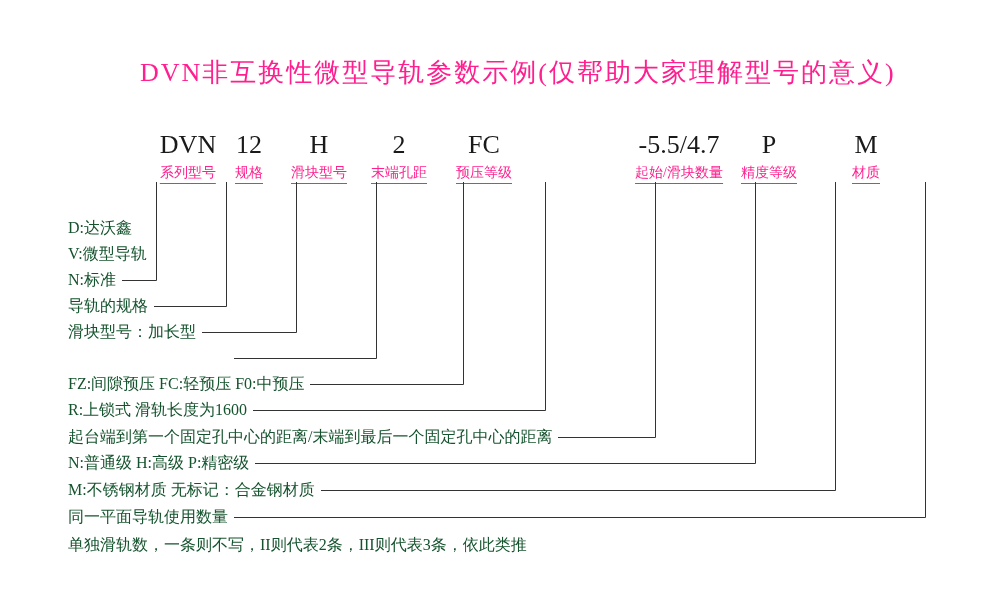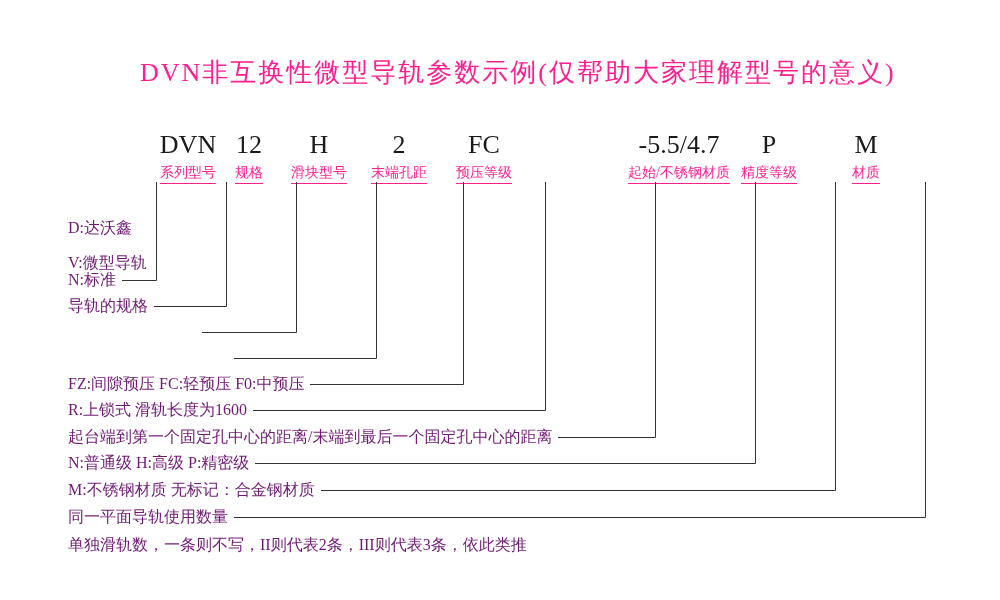--- a/index.html
+++ b/index.html
@@ -43,21 +43,21 @@
     color:var(--accent);
     border-bottom:1px solid var(--accent);
     padding-bottom:1px;
     white-space:nowrap;
   }
   .row {
     position:absolute;
     left:68px;
     font-size:16px;
     line-height:1.2;
-    color:#701a75;
+    color:#14532d;
     white-space:nowrap;
   }
   #connectors {
     position:absolute;
     left:0;
     top:0;
     pointer-events:none;
   }
 </style>
 </head>
@@ -82,35 +82,36 @@
   <div class="segment" style="left:371px">
     <div class="code">2</div>
     <div><span class="seg-label">末端孔距</span></div>
   </div>
   <div class="segment" style="left:456px">
     <div class="code">FC</div>
     <div><span class="seg-label">预压等级</span></div>
   </div>
   <div class="segment" style="left:651px">
     <div class="code">-5.5/4.7</div>
-    <div><span class="seg-label">起始/不锈钢材质</span></div>
+    <div><span class="seg-label">起始/滑块数量</span></div>
   </div>
   <div class="segment" style="left:741px">
     <div class="code">P</div>
     <div><span class="seg-label">精度等级</span></div>
   </div>
   <div class="segment" style="left:838px">
     <div class="code">M</div>
     <div><span class="seg-label">材质</span></div>
   </div>
 
   <div class="row" style="top:218px">D:达沃鑫</div>
-  <div class="row" style="top:253px">V:微型导轨</div>
+  <div class="row" style="top:244px">V:微型导轨</div>
   <div class="row" style="top:270px">N:标准</div>
   <div class="row" style="top:296px">导轨的规格</div>
+  <div class="row" style="top:322px">滑块型号：加长型</div>
   <div class="row" style="top:374px">FZ:间隙预压 FC:轻预压 F0:中预压</div>
   <div class="row" style="top:400px">R:上锁式 滑轨长度为1600</div>
   <div class="row" style="top:427px">起台端到第一个固定孔中心的距离/末端到最后一个固定孔中心的距离</div>
   <div class="row" style="top:453px">N:普通级 H:高级 P:精密级</div>
   <div class="row" style="top:507px">同一平面导轨使用数量</div>
   <div class="row" style="top:480px">M:不锈钢材质 无标记：合金钢材质</div>
   <div class="row" style="top:535px">单独滑轨数，一条则不写，II则代表2条，III则代表3条，依此类推</div>
 
   <svg id="connectors" width="1000" height="600" viewBox="0 0 1000 600">
       <path d="M 122 280.5 H 156.5 V 182" fill="none" stroke="#333333" stroke-width="1"></path>

